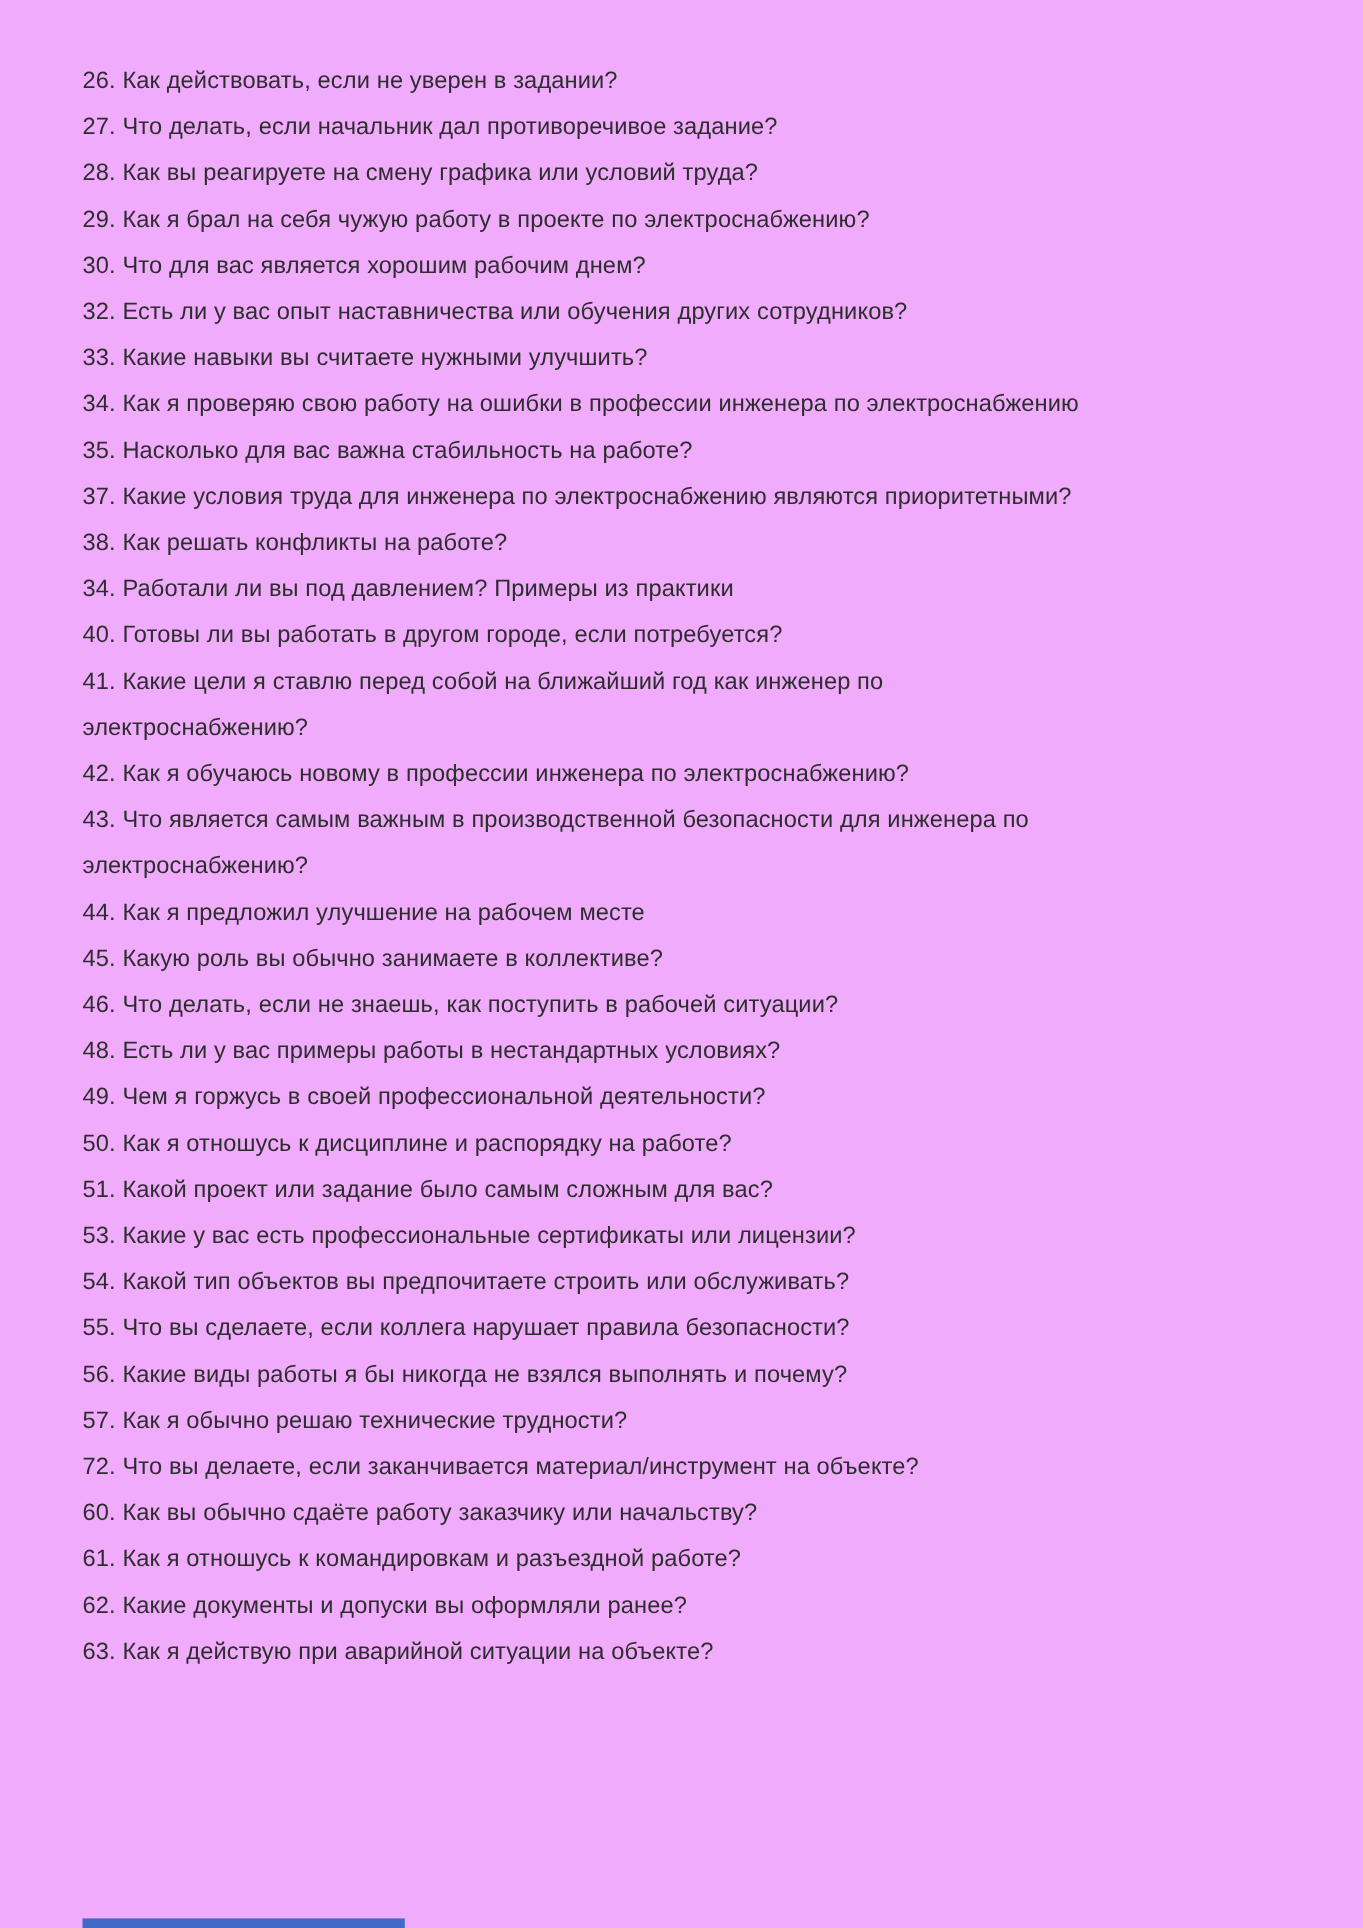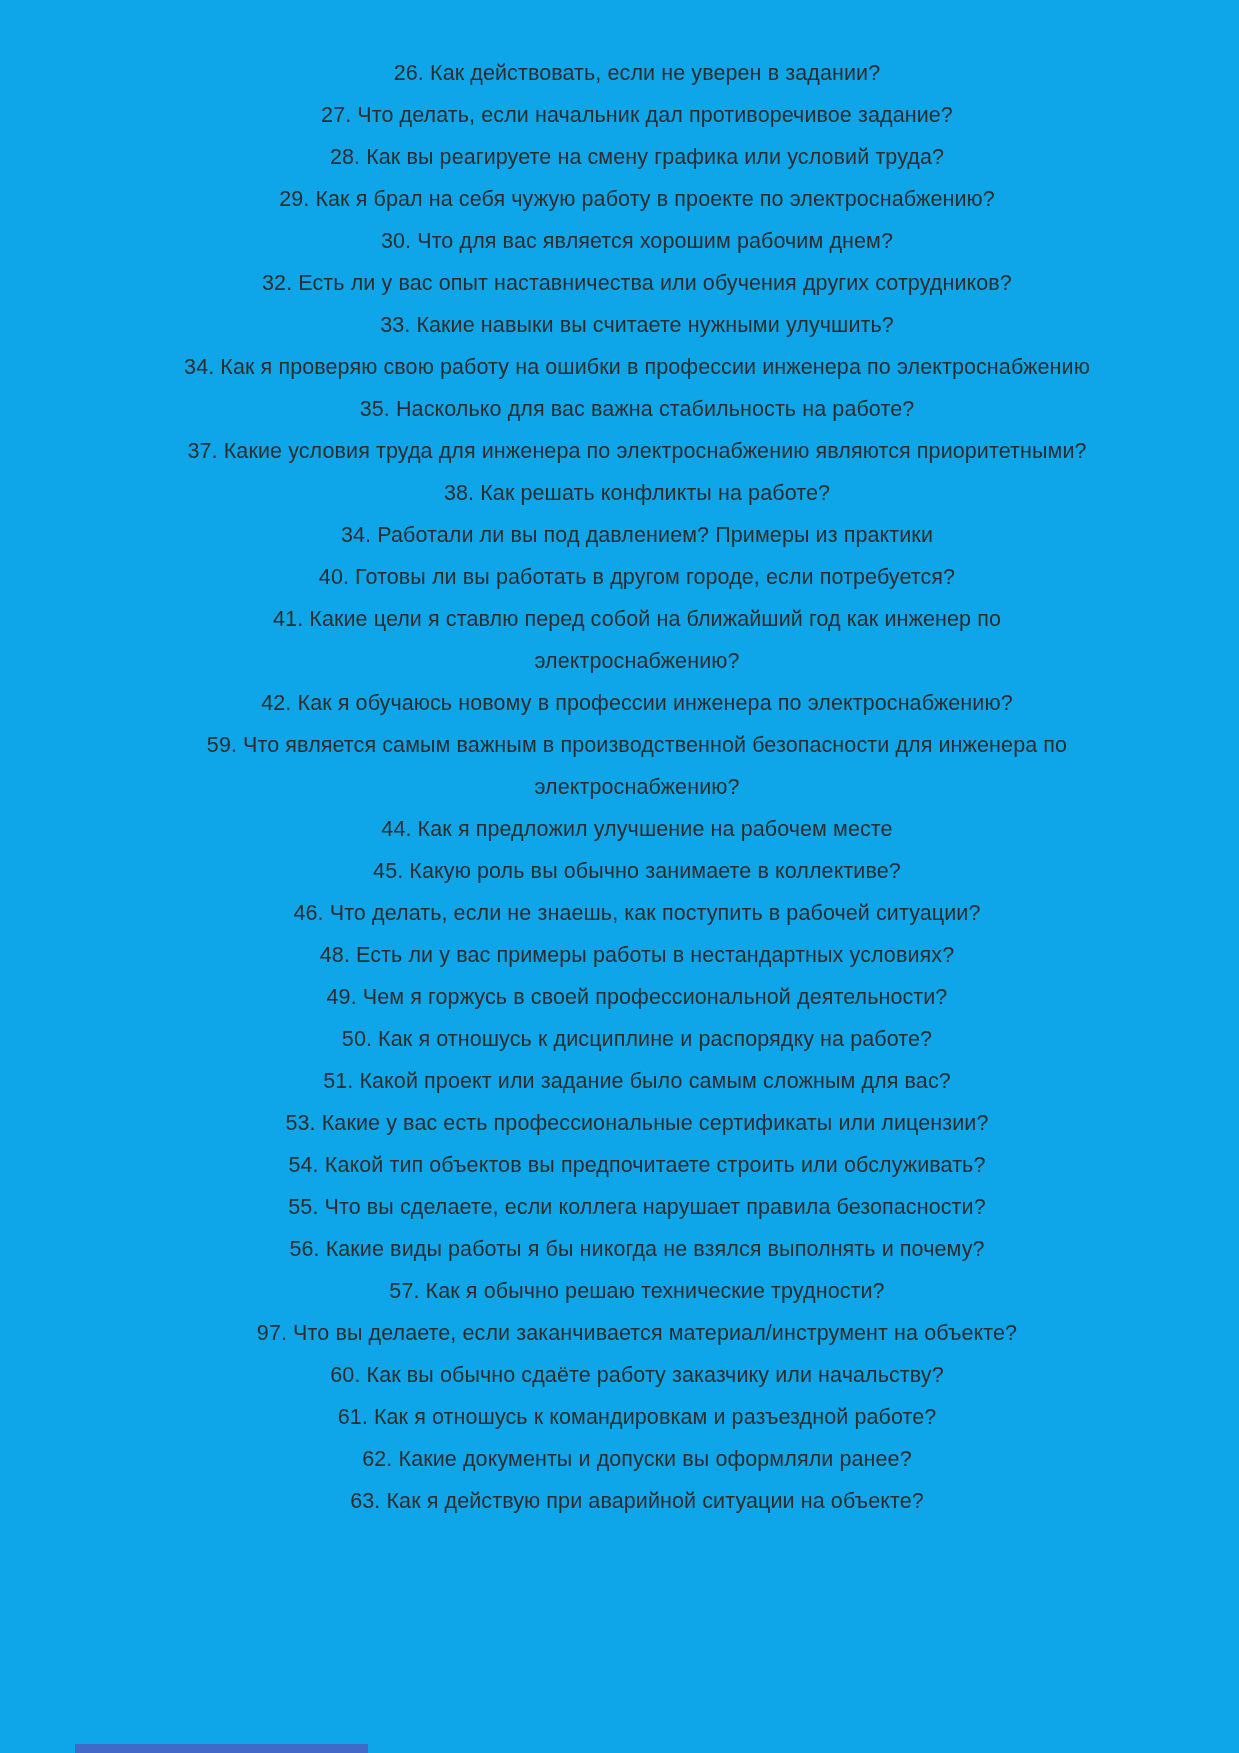--- a/index.html
+++ b/index.html
@@ -38,21 +38,21 @@
     left: 75px;
     bottom: 0;
     width: 293px;
     height: 9px;
     background: #4069c8; 
   }
 </style>
 </head>
 <body>
 
-<div class="page" style="background: #0ea5e9; color: rgb(45, 45, 45); text-align: center;">
+<div class="page" style="background: #f0abfc; color: rgb(45, 45, 45);">
 
   <div class="question-list">
 
   <div class="question-item">
         <div class="question-line">26. Как действовать, если не уверен в задании?</div>
       </div>
       <div class="question-item">
         <div class="question-line">27. Что делать, если начальник дал противоречивое задание?</div>
       </div>
       <div class="question-item">
@@ -89,21 +89,21 @@
         <div class="question-line">40. Готовы ли вы работать в другом городе, если потребуется?</div>
       </div>
       <div class="question-item">
         <div class="question-line">41. Какие цели я ставлю перед собой на ближайший год как инженер по</div>
         <div class="question-line">электроснабжению?</div>
       </div>
       <div class="question-item">
         <div class="question-line">42. Как я обучаюсь новому в профессии инженера по электроснабжению?</div>
       </div>
       <div class="question-item">
-        <div class="question-line">59. Что является самым важным в производственной безопасности для инженера по</div>
+        <div class="question-line">43. Что является самым важным в производственной безопасности для инженера по</div>
         <div class="question-line">электроснабжению?</div>
       </div>
       <div class="question-item">
         <div class="question-line">44. Как я предложил улучшение на рабочем месте</div>
       </div>
       <div class="question-item">
         <div class="question-line">45. Какую роль вы обычно занимаете в коллективе?</div>
       </div>
       <div class="question-item">
         <div class="question-line">46. Что делать, если не знаешь, как поступить в рабочей ситуации?</div>
@@ -129,21 +129,21 @@
       <div class="question-item">
         <div class="question-line">55. Что вы сделаете, если коллега нарушает правила безопасности?</div>
       </div>
       <div class="question-item">
         <div class="question-line">56. Какие виды работы я бы никогда не взялся выполнять и почему?</div>
       </div>
       <div class="question-item">
         <div class="question-line">57. Как я обычно решаю технические трудности?</div>
       </div>
       <div class="question-item">
-        <div class="question-line">97. Что вы делаете, если заканчивается материал/инструмент на объекте?</div>
+        <div class="question-line">72. Что вы делаете, если заканчивается материал/инструмент на объекте?</div>
       </div>
       <div class="question-item">
         <div class="question-line">60. Как вы обычно сдаёте работу заказчику или начальству?</div>
       </div>
       <div class="question-item">
         <div class="question-line">61. Как я отношусь к командировкам и разъездной работе?</div>
       </div>
       <div class="question-item">
         <div class="question-line">62. Какие документы и допуски вы оформляли ранее?</div>
       </div>

